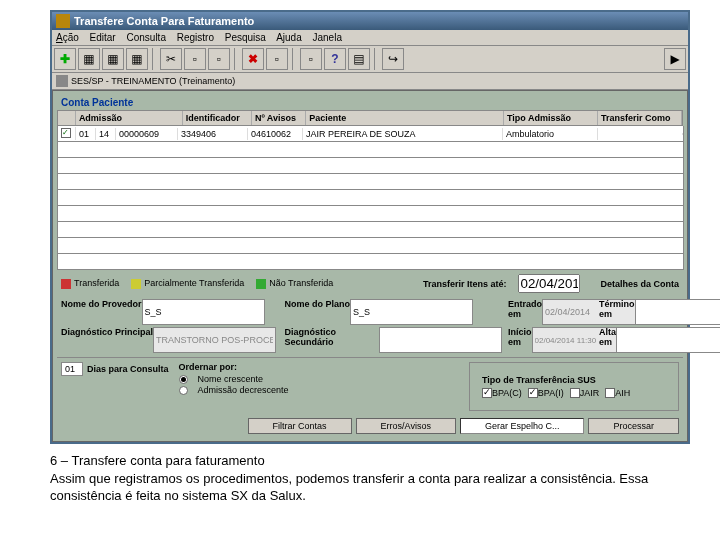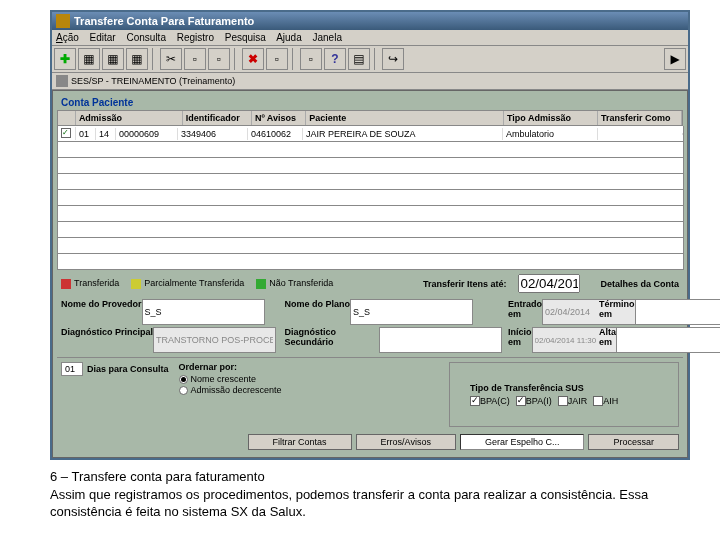--- a/index.html
+++ b/index.html
@@ -32,24 +32,24 @@
 .form-row{display:flex;gap:6px;margin-bottom:2px}
 .form-group{display:flex;font-size:9px}
 .form-group label{font-weight:bold;margin-bottom:1px}
 .form-group input{border:1px solid #888;background:#fff;padding:1px 2px;font-size:9px;height:26px}
 .form-group.disabled input{background:#e8e8e8;color:#888}
 .lower{display:flex;padding:4px;gap:8px;background:#a8b8a8;border-top:1px solid #888}
 .lower-left{display:flex;gap:10px;align-items:flex-start}
 .dias-box{border:1px solid #888;background:#fff;padding:1px 3px;width:22px;font-size:9px}
 .ordernar{font-size:9px}
 .ordernar .title{font-weight:bold;margin-bottom:2px}
-.radio{display:flex;align-items:center;gap:3px;font-size:9px;margin-bottom:1px}
+.radio{display:flex;align-items:center;gap:10px;font-size:9px;margin-bottom:1px}
 .radio .r{width:9px;height:9px;border:1px solid #666;border-radius:50%;background:#fff;display:inline-block;position:relative}
 .radio .r.sel::after{content:"";width:5px;height:5px;background:#000;border-radius:50%;position:absolute;top:1px;left:1px}
-.tipo-trans{border:1px solid #888;padding:20px;font-size:9px;margin-left:auto;width:230px}
+.tipo-trans{border:1px solid #888;padding:12px;font-size:9px;margin-left:auto;width:210px}
 .tipo-trans .title{font-weight:bold;margin-bottom:3px}
 .tipo-trans .opts{display:flex;gap:6px}
 .cbx{display:flex;align-items:center;gap:0}
 .cbx .c{width:10px;height:10px;border:1px solid #666;background:#fff;display:inline-block;position:relative}
 .cbx .c.sel::after{content:"✓";font-size:9px;position:absolute;top:-2px;left:0}
 .btnrow{display:flex;gap:4px;padding:3px 4px;background:#a8b8a8;justify-content:flex-end}
 .btn{border:1px solid #666;background:#d4d0c8;padding:2px 24px;font-size:9px;cursor:pointer;min-width:70px;text-align:right}
 .btn.dropdown{background:#fff;border:1px inset #888}
 .date-field{display:flex;align-items:center;gap:2px}
 .date-field input{width:62px}

